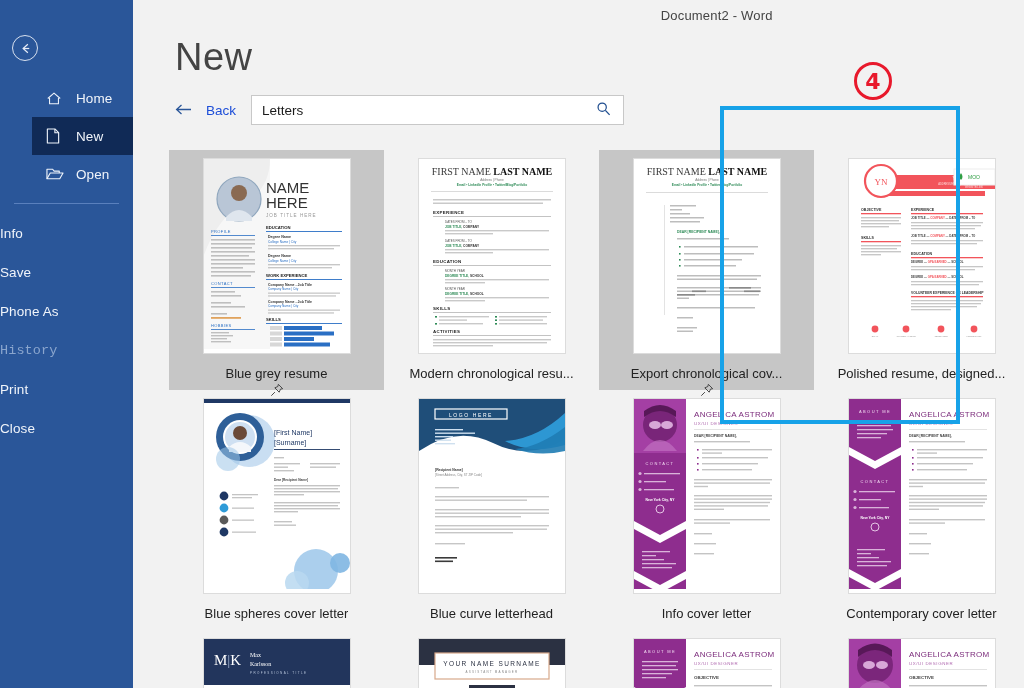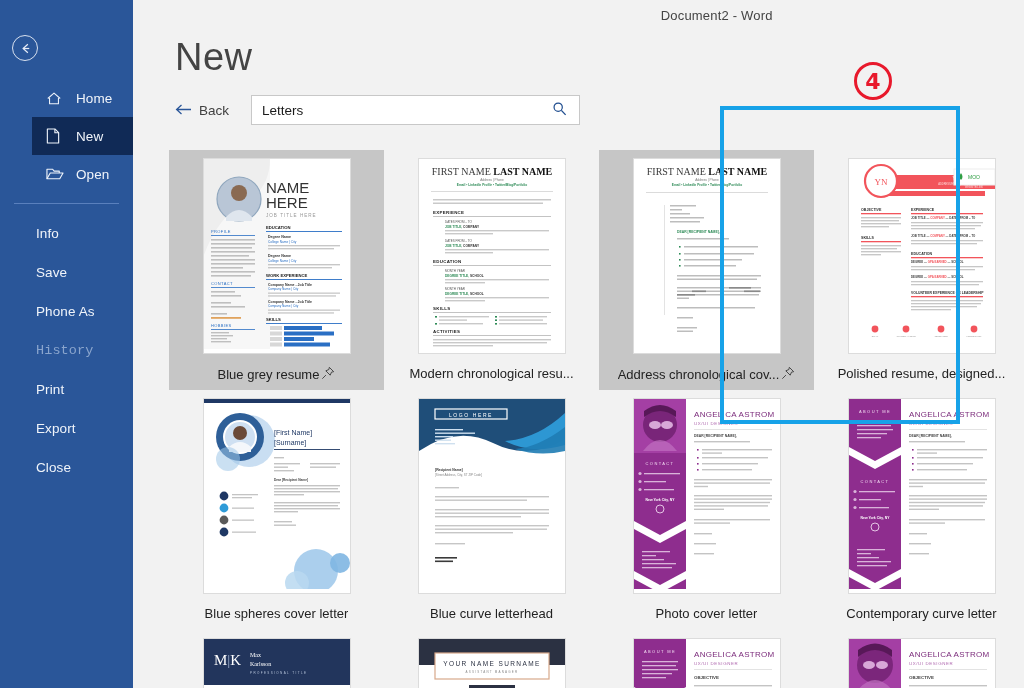--- a/index.html
+++ b/index.html
@@ -45,44 +45,44 @@
     width: 22px; height: 18px; display: inline-flex;
     align-items: center; justify-content: flex-start; margin-right: 8px;
   }
   .nav-item.active { background: #102a56; }
   .nav-divider {
     height: 1px; background: #5a80bd;
     margin: 10px 14px 10px 14px;
   }
   .nav-sub {
     height: 39px; display: flex; align-items: center;
-    padding-left: 36px; font-size: 13.5px; color: #f0f4fa;
+    font-size: 13.5px; color: #f0f4fa;
     cursor: pointer; letter-spacing: .1px;
   }
   .nav-sub.disabled { color: #8aa5cd; cursor: default; font-family: Liberation Mono, monospace; }
 
   
   .main {
     flex: 1; position: relative; background: #f2f2f2;
     height: 688px; overflow: hidden;
   }
   .page-title {
     font-size: 38px; font-weight: 300; color: #444;
     margin: 36px 0 0 42px; letter-spacing: .5px;
   }
   .searchrow {
     display: flex; align-items: center; margin: 16px 0 0 42px;
   }
   .back-link {
-    display: flex; align-items: center; gap: 7px;
-    color: #404040; font-size: 13.5px; cursor: pointer;
+    display: flex; align-items: center; gap: 14px;
+    color: #1d4ed8; font-size: 13.5px; cursor: pointer;
     width: 76px;
   }
   .search-wrap {
-    position: relative; width: 329px; height: 30px;
+    position: relative; width: 373px; height: 30px;
     background: #fff; border: 1px solid #c8c8c8;
     display: flex; align-items: center;
   }
   .search-input {
     border: 0; outline: none; background: transparent;
     font-family: "Liberation Sans", sans-serif;
     font-size: 13.5px; color: #1a1a1a;
     padding: 0 34px 0 10px; width: 100%; height: 100%;
   }
   .search-btn {
@@ -106,21 +106,21 @@
   }
   .card.shaded { background: #c6c6c6; }
   .thumb {
     width: 148px; height: 196px; background: #fff;
     border: 1px solid #dcdcdc; overflow: hidden;
     position: relative; flex: 0 0 auto;
   }
   .card-label {
     margin-top: 12px; font-size: 13px; color: #222;
     display: flex; align-items: center; justify-content: center;
-    width: 100%; gap: 2px; padding: 0 8px;
+    width: 100%; gap: 2px; padding: 0 8px; flex-direction: column;
   }
   .card-label .txt {
     white-space: nowrap; overflow: hidden; text-overflow: clip;
   }
   .pin { flex: 0 0 auto; }
 
   
   .highlight-box {
     position: absolute; left: 587px; top: 106px;
     width: 240px; height: 318px;
@@ -187,23 +187,20 @@
           <span>Save</span>
         </div>
       <div class="nav-sub">
           <span>Phone As</span>
         </div>
       <div class="nav-sub disabled">
           <span>History</span>
         </div>
       <div class="nav-sub">
           <span>Print</span>
-        </div>
-      <div class="nav-sub">
-          <span>Export</span>
         </div>
       <div class="nav-sub">
           <span>Close</span>
         </div>
     </div>
   </div>
 
   <div class="main">
 
     <div class="titlebar">
@@ -476,21 +473,21 @@
             <g fill="#bdbdbd">
                 <rect x="43" y="158" width="16" height="1.5"></rect>
               </g>
             <g fill="#bdbdbd">
                 <rect x="43" y="168" width="20" height="1.5"></rect>
                 <rect x="43" y="171.5" width="16" height="1.5"></rect>
               </g>
           </svg>
         </div>
         <div class="card-label">
-          <span class="txt">Address chronological cov...</span>
+          <span class="txt">Export chronological cov...</span>
           <span class="pin">
             <svg width="14" height="14" viewBox="0 0 16 16">
                 <path d="M9.5 1.5 L14.5 6.5 L12 7 L10.5 10.5 L5.5 5.5 L9 4 Z" fill="none" stroke="#444" stroke-width="1.1" stroke-linejoin="round"></path>
                 <path d="M5.6 10.4 L1.5 14.5" stroke="#444" stroke-width="1.1"></path>
               </svg>
           </span>
         </div>
       </div>
 
       <div class="card">
@@ -765,21 +762,21 @@
               </g>
             <g fill="#c4c4c4">
                 <rect x="60" y="144" width="22" height="1.4"></rect>
               </g>
             <g fill="#c4c4c4">
                 <rect x="60" y="154" width="20" height="1.4"></rect>
               </g>
           </svg>
         </div>
         <div class="card-label">
-          <span class="txt">Photo cover letter</span>
+          <span class="txt">Info cover letter</span>
         </div>
       </div>
 
       <div class="card">
         <div class="thumb">
           <svg width="146" height="190" viewBox="0 0 146 190">
             <rect width="146" height="190" fill="#fff"></rect>
             <rect x="0" y="0" width="52" height="190" fill="#8e2d8e"></rect>
             <text x="26" y="14" text-anchor="middle" font-size="4" fill="#f0d8f0" letter-spacing="1.4">ABOUT ME</text>
             <g fill="#d9b3d9">
@@ -852,21 +849,21 @@
               </g>
             <g fill="#c4c4c4">
                 <rect x="60" y="144" width="22" height="1.4"></rect>
               </g>
             <g fill="#c4c4c4">
                 <rect x="60" y="154" width="20" height="1.4"></rect>
               </g>
           </svg>
         </div>
         <div class="card-label">
-          <span class="txt">Contemporary curve letter</span>
+          <span class="txt">Contemporary cover letter</span>
         </div>
       </div>
 
       <div class="card">
         <div class="thumb">
           <svg width="146" height="190" viewBox="0 0 146 190">
             <rect width="146" height="190" fill="#fff"></rect>
             <rect x="0" y="0" width="146" height="46" fill="#22355c"></rect>
             <text x="10" y="26" font-size="15" fill="#fff" font-family="Liberation Serif, serif">M<tspan fill="#9fb0cc">|</tspan>K</text>
             <text x="46" y="18" font-size="6" fill="#fff" font-family="Liberation Serif, serif">Max</text>

